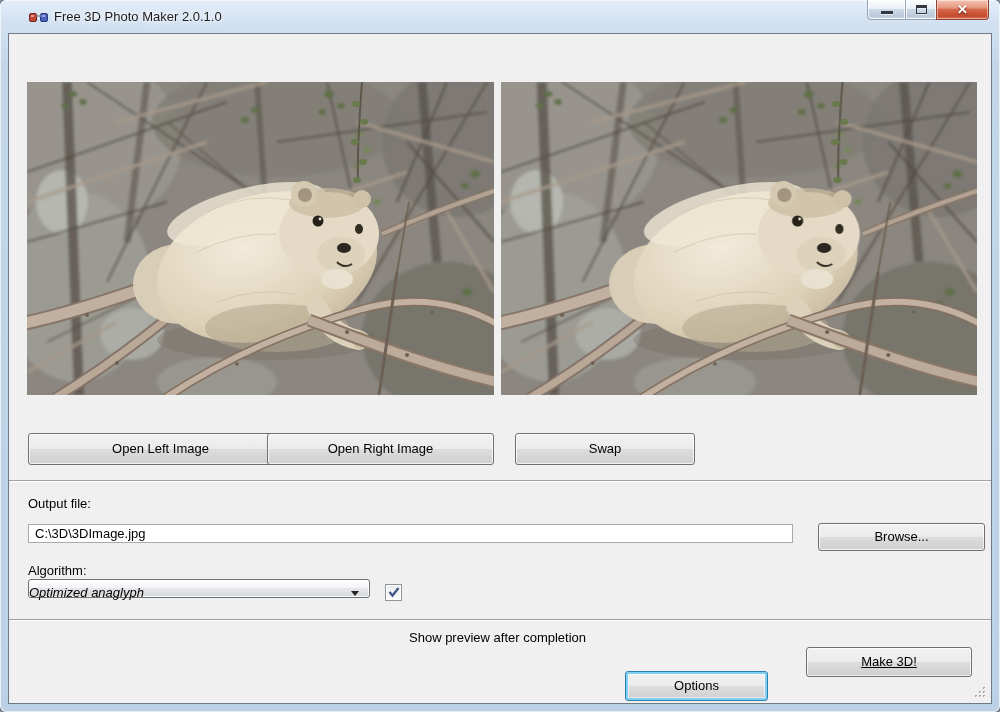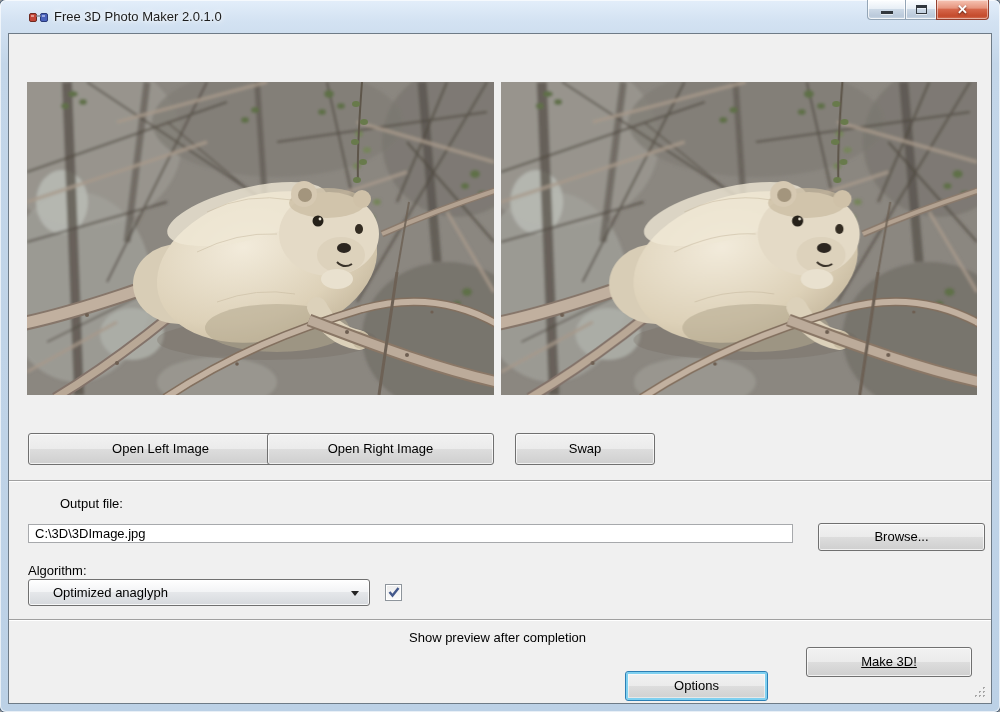--- a/index.html
+++ b/index.html
@@ -53,42 +53,42 @@
   }
   .btn.disabled {
     background:#f4f4f4; border-color:#b3b0ab; color:#a3a3a3; box-shadow:none;
   }
   .btn.focused {
     border:1px solid #2c7fb5;
     box-shadow:inset 0 0 0 2px #7fd0f0, inset 0 0 0 3px rgba(255,255,255,.5);
   }
   #btn-open-left  { left:19px;  top:399px; width:265px; }
   #btn-open-right { left:258px; top:399px; width:227px; }
-  #btn-swap       { left:506px; top:399px; width:140px; }
+  #btn-swap       { left:506px; top:399px; width:180px; }
   #btn-advanced   { left:795px; top:399px; width:167px; }
   #btn-browse     { left:809px; top:489px; width:167px; height:28px; line-height:26px; }
   #btn-options    { left:616px; top:613px; width:143px; height:30px; line-height:28px;margin-top:24px; }
   #btn-make3d     { left:797px; top:613px; width:166px; height:30px; line-height:28px;text-decoration:underline; }
   
   .sep { position:absolute; left:0; width:100%; height:2px; border-top:1px solid #a0a0a0; border-bottom:1px solid #ffffff; }
   #sep1 { top:446px; } #sep2 { top:585px; }
   .lbl { position:absolute; font-size:13px; color:#000; white-space:nowrap; }
-  #lbl-output { left:19px; top:462px;margin-left:32px; }
+  #lbl-output { left:19px; top:462px; }
   #lbl-algo   { left:19px; top:529px; }
   .text-input {
     position:absolute; left:19px; top:490px; width:765px; height:19px;
     border:1px solid #a7a9ac; background:#fff; font-family:"Liberation Sans",sans-serif;
     font-size:13px; color:#000; padding:0 6px; outline:none;
   }
   .combo {
-    position:absolute; left:19px; top:545px; width:342px; height:27px;
+    position:absolute; left:19px; top:545px; width:342px; height:19px;
     border:1px solid #707070; border-radius:3px;
     background:linear-gradient(180deg,#ffffff 0%,#f2f3f5 49%,#e5e7ea 50%,#d6d9dd 100%);
     box-shadow:inset 0 0 0 1px rgba(255,255,255,.8);
-    font-size:13px; line-height:25px; padding-left:24px; cursor:default;
+    font-size:13px; line-height:25px; padding-left:0; cursor:default;font-style:italic;
   }
   .combo-arrow {
     position:absolute; right:10px; top:11px; width:0; height:0;
     border-left:4px solid transparent; border-right:4px solid transparent; border-top:5px solid #242424;
   }
   .checkbox {
     position:absolute; left:376px; top:550px; width:17px; height:17px;
     border:1px solid #8e959c; background:linear-gradient(180deg,#ececec,#fbfbfb);
     box-shadow:inset 0 0 0 1px #fff;
   }

